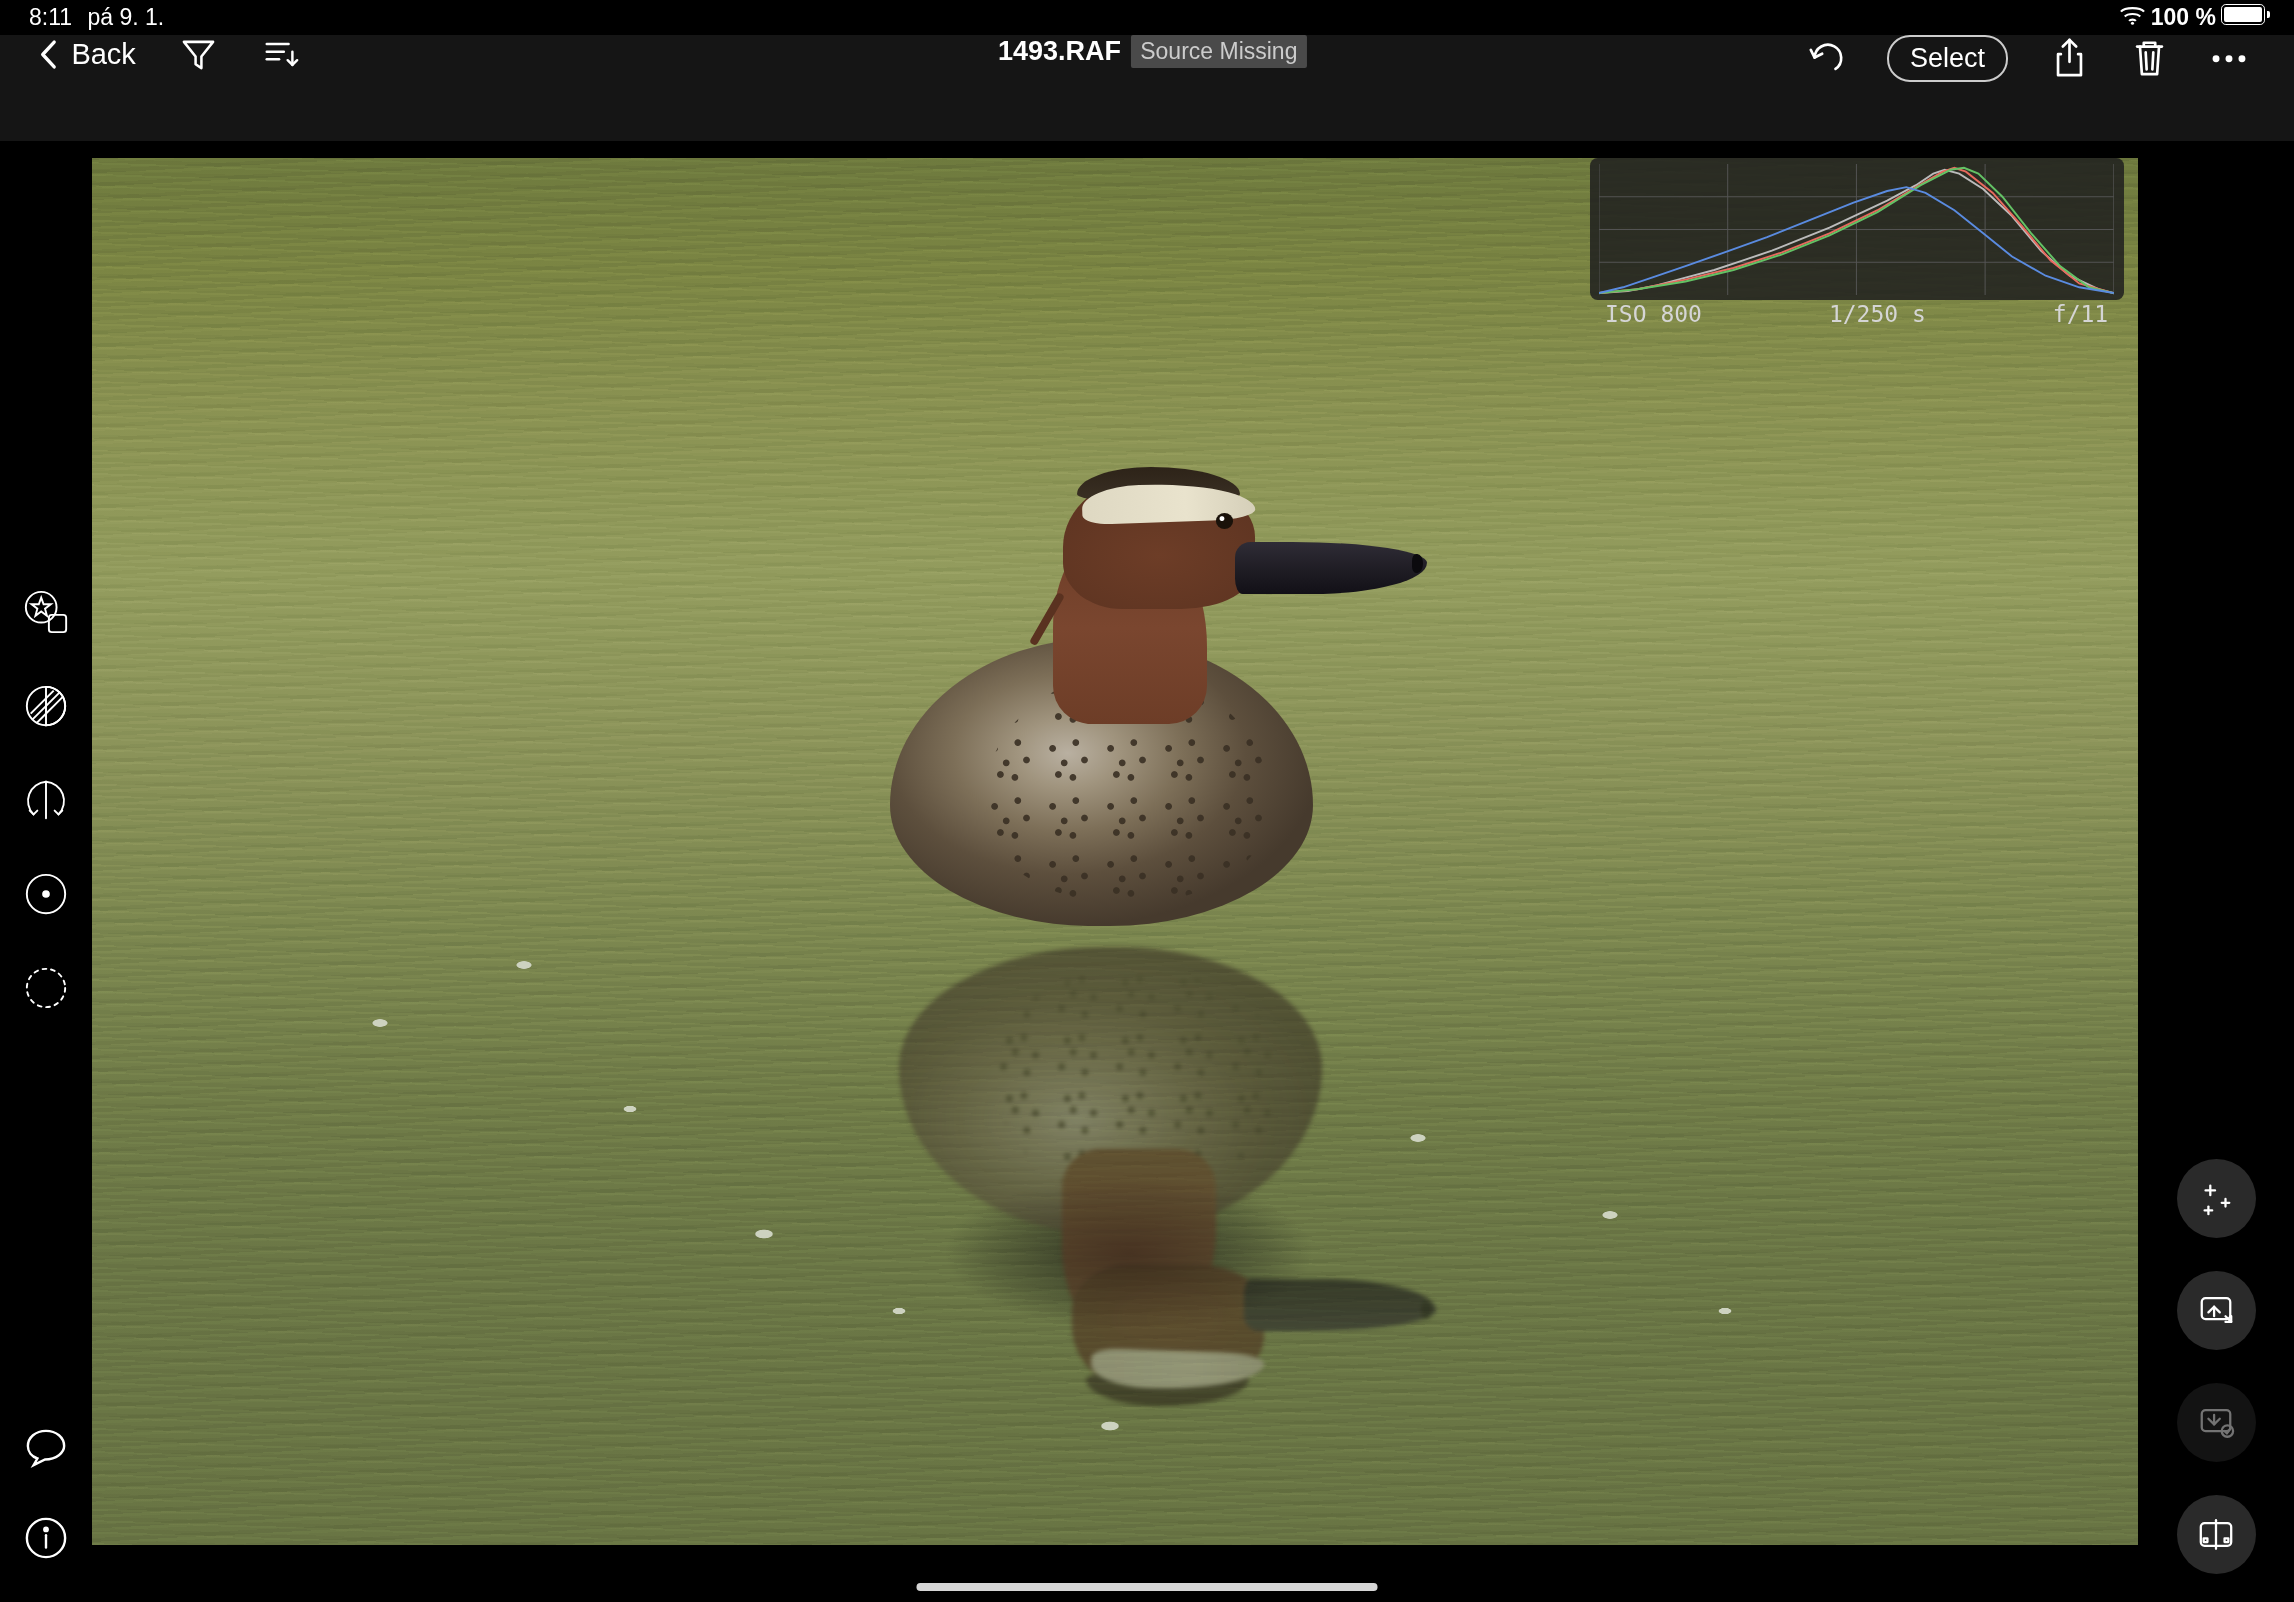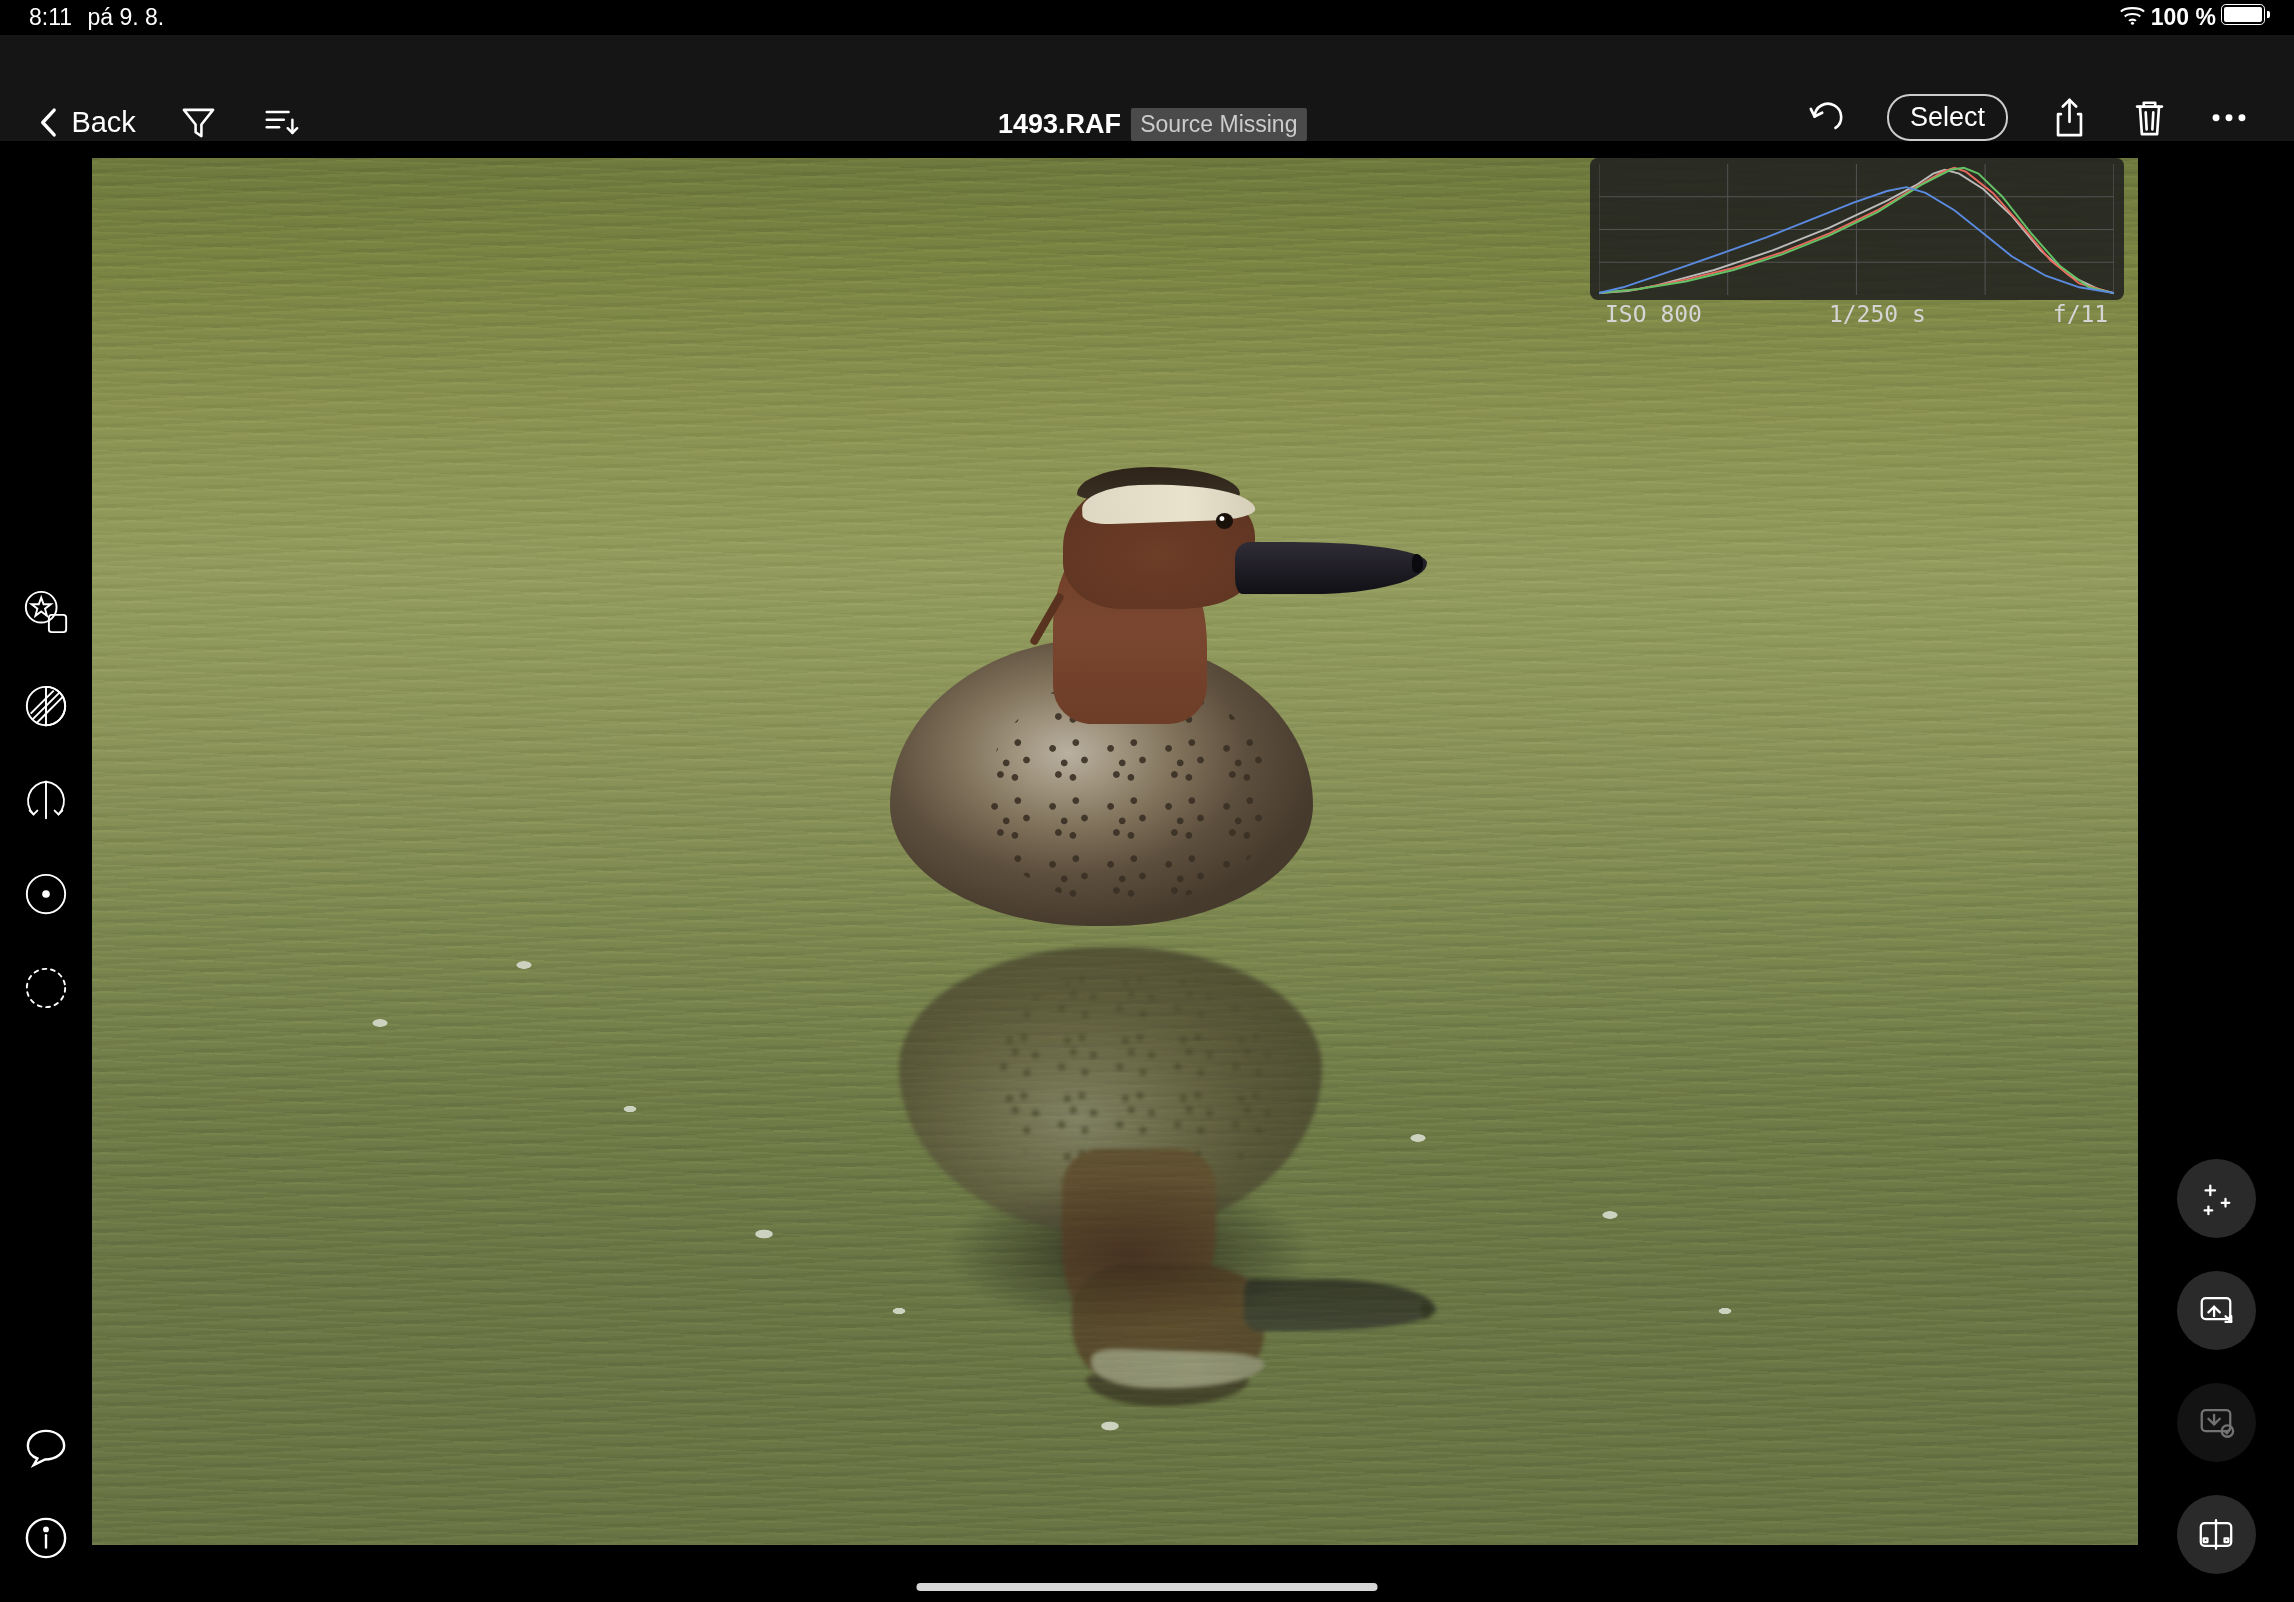--- a/index.html
+++ b/index.html
@@ -68,21 +68,21 @@
       background: #fff;
       width: 100%;
       height: 100%;
       border-radius: 1.9px;
     }
 
     
     .toolbar {
       height: 106px;
       display: flex;
-      align-items: flex-end;
+      align-items: flex-start;
       background: #151515;
       position: relative;
     }
     .toolbar-left {
       display: flex;
       align-items: center;
       gap: 44px;
       padding-left: 37px;
     }
     .back-button {
@@ -434,21 +434,21 @@
     }
 
     svg { display: block; }
   </style>
 </head>
 <body>
 
 <div class="status-bar">
   <div class="status-left">
     <span>8:11</span>
-    <span>pá 9. 8.</span>
+    <span>pá 9. 1.</span>
   </div>
   <div class="status-right">
     <span class="wifi-icon">
       <svg viewBox="0 0 28 22" fill="none" stroke="#fff" stroke-width="2.2">
         <path d="M2 8 C6 3 22 3 26 8"></path>
         <path d="M6 13 C9 9.5 19 9.5 22 13"></path>
         <path d="M10.5 17.5 C12 15.8 16 15.8 17.5 17.5"></path>
         <circle cx="14" cy="20" r="1.6" fill="#fff" stroke="none"></circle>
       </svg>
     </span>

